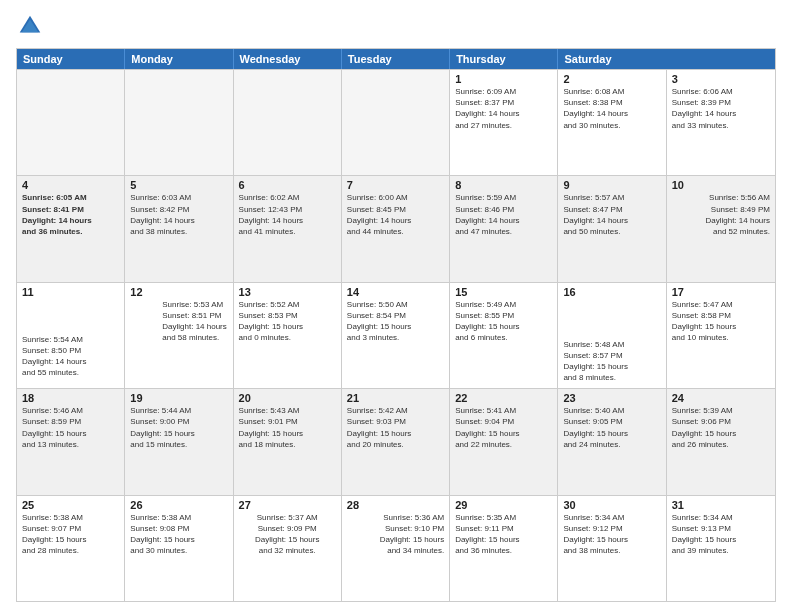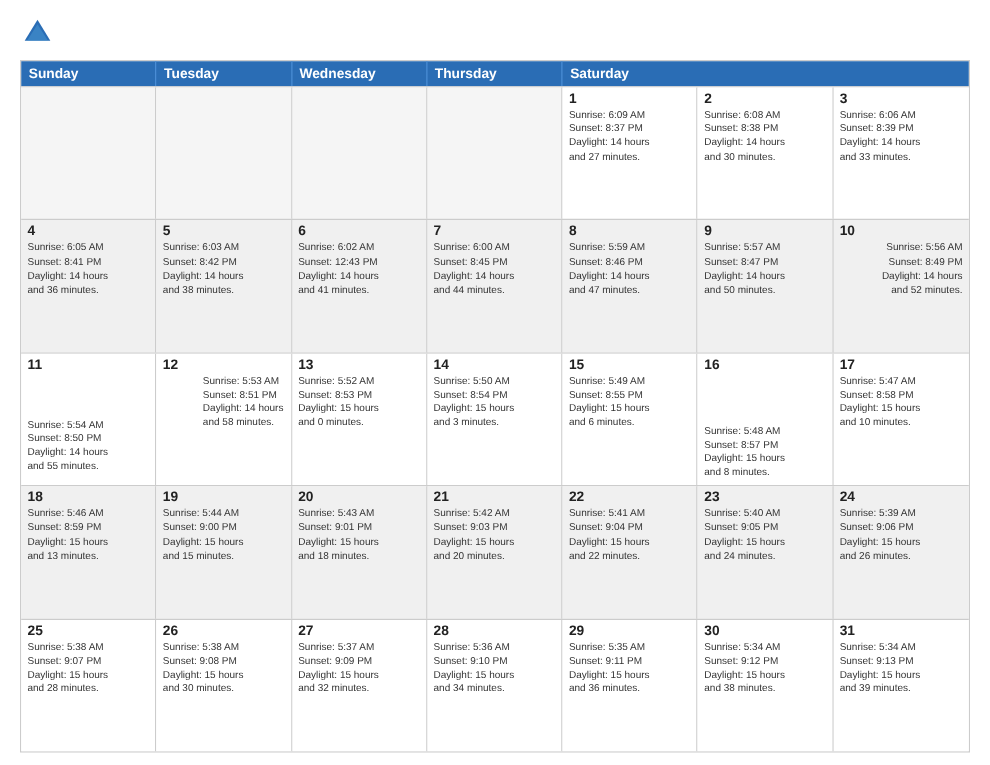--- a/index.html
+++ b/index.html
@@ -131,22 +131,23 @@
     </div>
     <div class="title-area">
       <div class="main-title"></div>
       <div class="subtitle"></div>
     </div>
   </div>
 
   <div class="calendar">
     <div class="cal-header">
     <div class="cal-header-cell">Sunday</div>
+        <div class="cal-header-cell">Monday</div>
+        <div class="cal-header-cell">Wednesday</div>
         <div class="cal-header-cell">Tuesday</div>
-        <div class="cal-header-cell">Wednesday</div>
         <div class="cal-header-cell">Thursday</div>
         <div class="cal-header-cell">Saturday</div>
       </div>
     <div class="cal-body">
     <div class="cal-row">
           <div class="cal-cell empty"></div>
           <div class="cal-cell empty"></div>
           <div class="cal-cell empty"></div>
           <div class="cal-cell empty"></div>
           <div class="cal-cell">
@@ -167,21 +168,21 @@
             <div class="day-num">3</div>
             <div class="day-info" style="white-space: pre-line;">Sunrise: 6:06 AM
 Sunset: 8:39 PM
 Daylight: 14 hours
 and 33 minutes.</div>
           </div>
         </div>
         <div class="cal-row">
           <div class="cal-cell alt-row">
             <div class="day-num">4</div>
-            <div class="day-info" style="white-space: pre-line;">Sunrise: 6:05 AM
+            <div class="day-info" style="white-space: pre-line; font-weight: bold;">Sunrise: 6:05 AM
 Sunset: 8:41 PM
 Daylight: 14 hours
 and 36 minutes.</div>
           </div>
           <div class="cal-cell alt-row">
             <div class="day-num">5</div>
             <div class="day-info" style="white-space: pre-line;">Sunrise: 6:03 AM
 Sunset: 8:42 PM
 Daylight: 14 hours
 and 38 minutes.</div>
@@ -334,28 +335,28 @@
           </div>
           <div class="cal-cell">
             <div class="day-num">26</div>
             <div class="day-info" style="white-space: pre-line;">Sunrise: 5:38 AM
 Sunset: 9:08 PM
 Daylight: 15 hours
 and 30 minutes.</div>
           </div>
           <div class="cal-cell">
             <div class="day-num">27</div>
-            <div class="day-info" style="white-space: pre-line;">Sunrise: 5:37 AM
+            <div class="day-info" style="white-space: pre-line; text-align: center;">Sunrise: 5:37 AM
 Sunset: 9:09 PM
 Daylight: 15 hours
 and 32 minutes.</div>
           </div>
           <div class="cal-cell">
             <div class="day-num">28</div>
-            <div class="day-info" style="white-space: pre-line;">Sunrise: 5:36 AM
+            <div class="day-info" style="white-space: pre-line; text-align: right;">Sunrise: 5:36 AM
 Sunset: 9:10 PM
 Daylight: 15 hours
 and 34 minutes.</div>
           </div>
           <div class="cal-cell">
             <div class="day-num">29</div>
             <div class="day-info" style="white-space: pre-line;">Sunrise: 5:35 AM
 Sunset: 9:11 PM
 Daylight: 15 hours
 and 36 minutes.</div>

